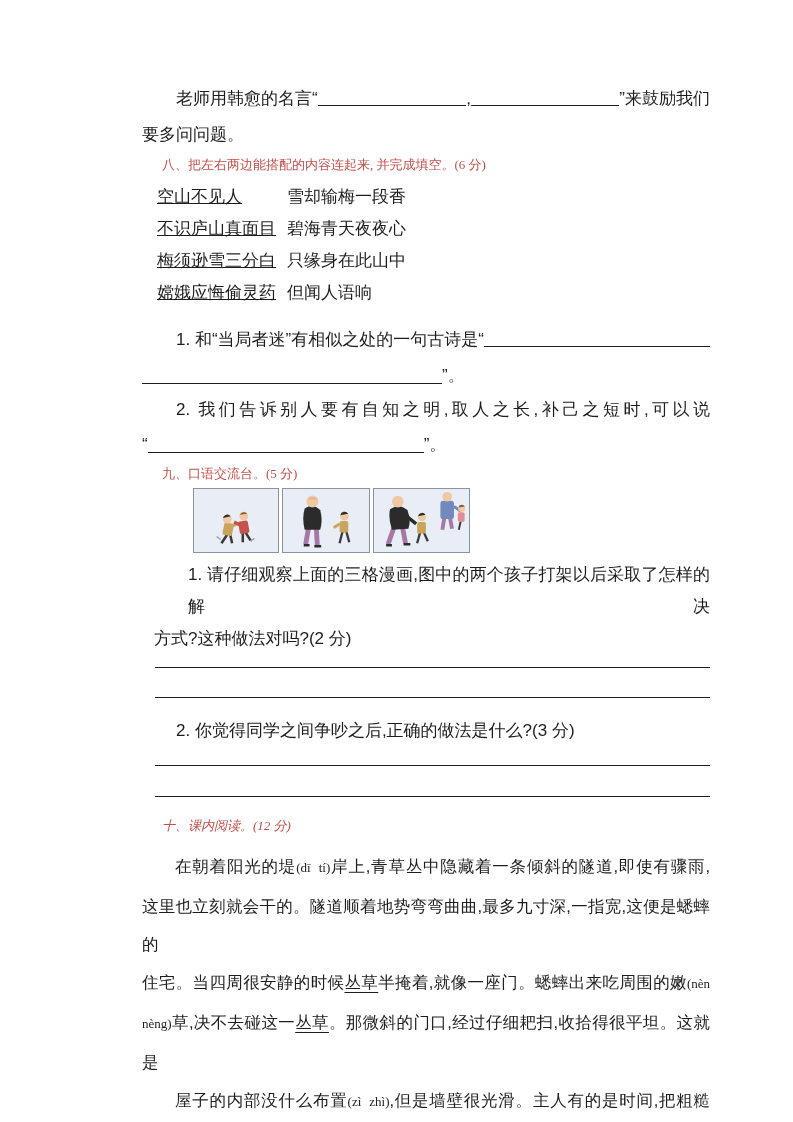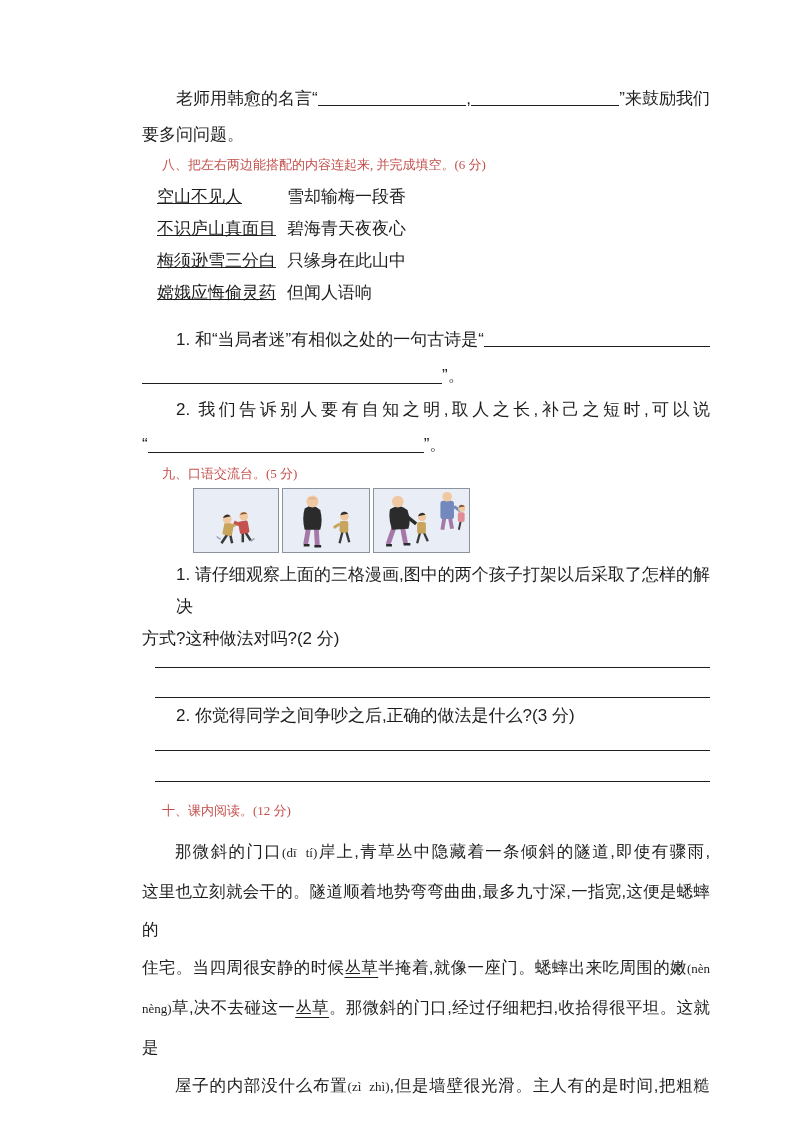--- a/index.html
+++ b/index.html
@@ -30,44 +30,44 @@
   
   .jl{text-align:justify;text-align-last:justify;}
   
   .panels{margin-left:51px;margin-top:2px;display:flex;gap:3px;}
   .panel{height:65px;background:#e9eef6;border:1px solid #8d939e;box-sizing:border-box;}
   .panel.p1{width:86px;}
   .panel.p2{width:88px;}
   .panel.p3{width:97px;}
   .panel svg{display:block;width:100%;height:100%;}
   
-  .q{line-height:32px;}
+  .q{line-height:32px;margin-left:12px;}
   .ans-line{margin-left:13px;width:555px;border-bottom:1.6px solid #1d1d1d;height:0;}
   
   .passage{margin-top:8px;font-size:16.5px;}
   .pl{line-height:38px;text-align:justify;}
   .pind{padding-left:33px;}
   .py{font-family:Liberation Serif, serif;font-size:13px;white-space:pre-wrap;}
   .ul{text-decoration:underline;text-underline-offset:4px;text-decoration-thickness:1px;}
   
   .mt-intro{margin-top:86px;}
   .mt-intro2{margin-top:10px;}
   .mt-s8{margin-top:4px;}
   .mt-q8a{margin-top:21px;}
   .mt-q8b{margin-top:10px;}
   .mt-q8c{margin-top:8px;}
   .mt-q8d{margin-top:9px;}
   .mt-s9{margin-top:4px;line-height:24px;}
   .mt-q9a{margin-top:6px;}
   .mt-a1{margin-top:12px;}
   .mt-a2{margin-top:29px;}
-  .mt-q9b{margin-top:5px;line-height:26px;}
+  .mt-q9b{margin-top:20px;line-height:26px;}
   .mt-a3{margin-top:21px;}
   .mt-a4{margin-top:30px;}
-  .mt-s10{margin-top:16px;}
+  .mt-s10{margin-top:16px;font-style:italic;}
 </style>
 </head>
 <body>
 
 <div class="content">
 
   <div class="line fl indent2 mt-intro">
       <span>老师用韩愈的名言“</span>
       <span class="blank grow"></span>
       <span>,</span>
@@ -192,21 +192,21 @@
   <div class="ans-line mt-a1"></div>
   <div class="ans-line mt-a2"></div>
 
   <div class="indent2 mt-q9b">2. 你觉得同学之间争吵之后,正确的做法是什么?(3 分)</div>
   <div class="ans-line mt-a3"></div>
   <div class="ans-line mt-a4"></div>
 
   <div class="sec-title mt-s10">十、课内阅读。(12 分)</div>
 
   <div class="passage">
-    <div class="pl jl pind"><span>那微斜的门口</span><span class="py">(dī  tí)</span><span>岸上,青草丛中隐藏着一条倾斜的隧道,即使有骤雨,</span></div>
+    <div class="pl jl pind"><span>在朝着阳光的堤</span><span class="py">(dī  tí)</span><span>岸上,青草丛中隐藏着一条倾斜的隧道,即使有骤雨,</span></div>
     <div class="pl jl"><span>这里也立刻就会干的。隧道顺着地势弯弯曲曲,最多九寸深,一指宽,这便是蟋蟀的</span></div>
     <div class="pl jl"><span>住宅。当四周很安静的时候</span><span class="ul">丛草</span><span>半掩着,就像一座门。蟋蟀出来吃周围的嫩</span><span class="py">(nèn</span></div>
     <div class="pl jl"><span class="py">nèng)</span><span>草,决不去碰这一</span><span class="ul">丛草</span><span>。那微斜的门口,经过仔细耙扫,收拾得很平坦。这就是</span></div>
     <div class="pl jl pind"><span>屋子的内部没什么布置</span><span class="py">(zì  zhì)</span><span>,但是墙壁很光滑。主人有的是时间,把粗糙</span></div>
 
   </div>
 
 </div>
 
 </body></html>

